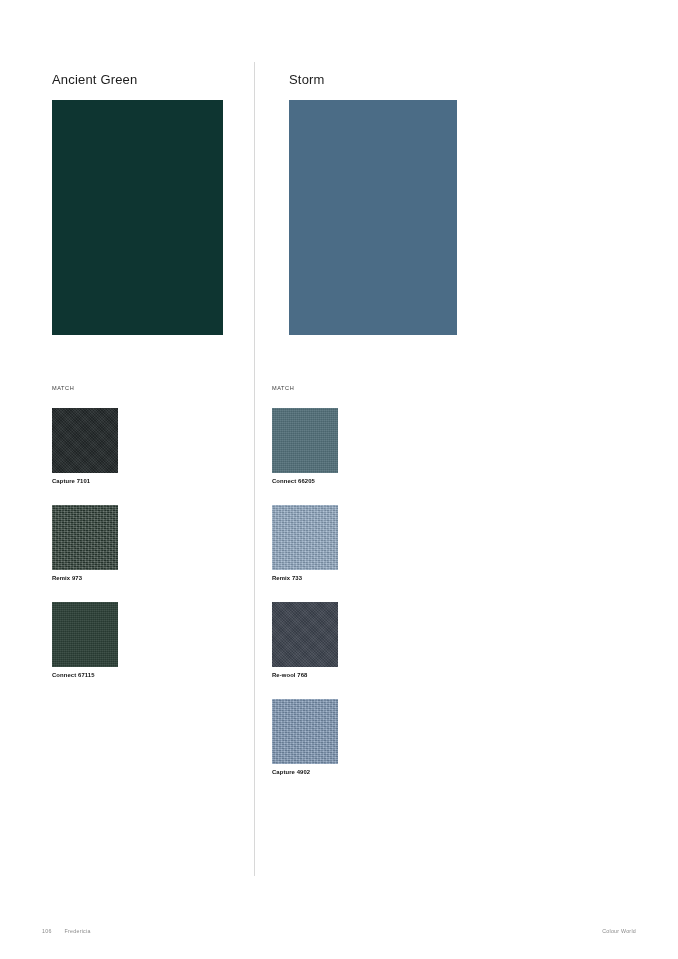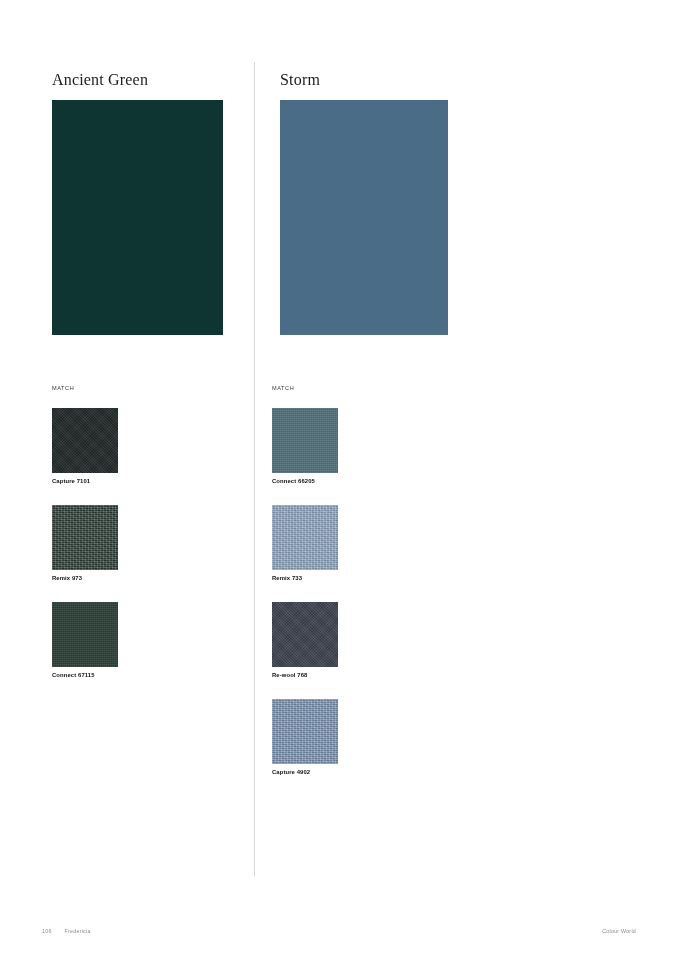--- a/index.html
+++ b/index.html
@@ -30,40 +30,39 @@
     width: 574px;
     display: flex;
   }
   .column {
     position: relative;
     width: 202px;
     box-sizing: border-box;
   }
   .column.col-2,
   .column.col-3 {
-    padding-left: 26px;
+    padding-left: 35px;
     width: 204px;
   }
   .divider {
     position: absolute;
     left: 0;
     top: -12px;
     width: 1px;
     height: 814px;
     background: #d8d8d8;
   }
 
   .color-name {
-    font-size: 16px;
+    font-size: 13px;
     color: #1c1c1c;
     letter-spacing: 0.18px;
     line-height: 12px;
     margin: 0 0 14px 0;
     white-space: nowrap;
-    font-family: Liberation Serif, serif;
   }
 
   .hero-swatch {
     width: 171px;
     height: 235px;
     display: block;
   }
   .column.col-2 .hero-swatch { width: 168px; }
   .column.col-3 .hero-swatch { width: 168px; }
 

